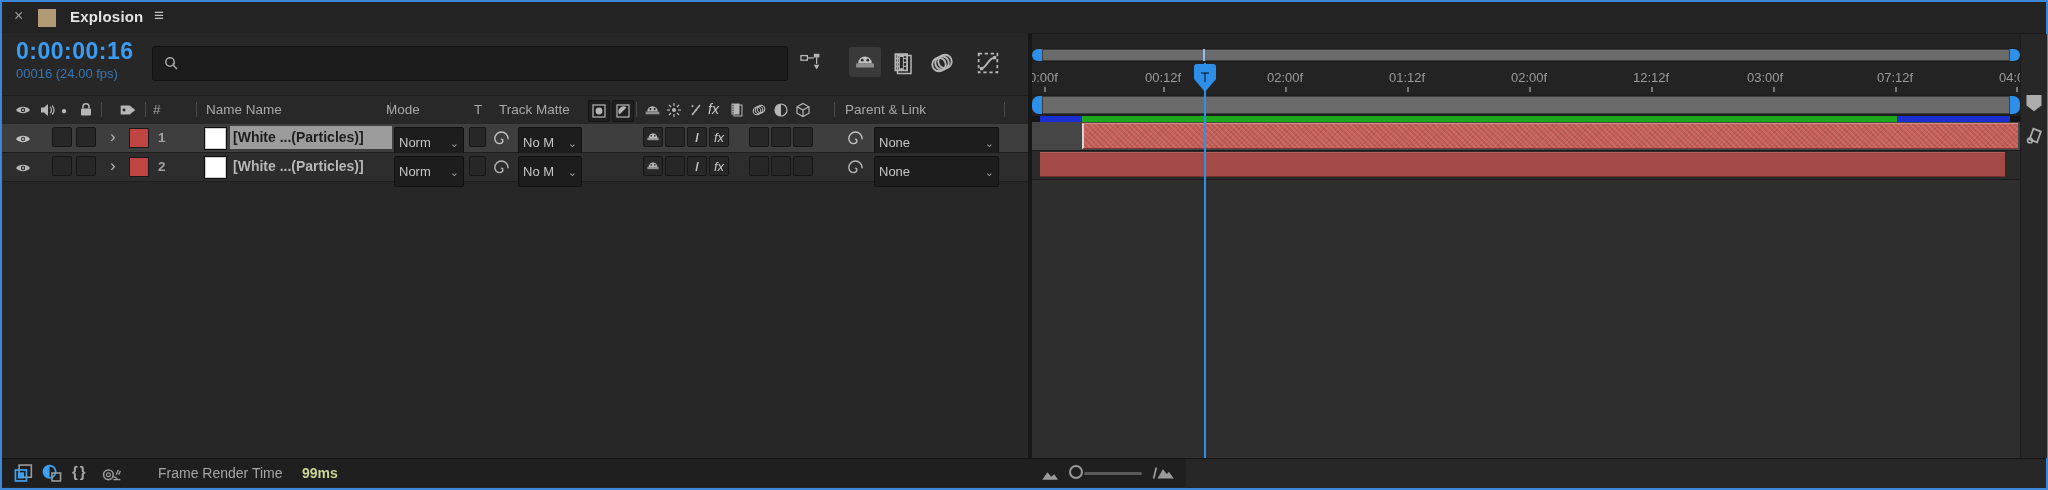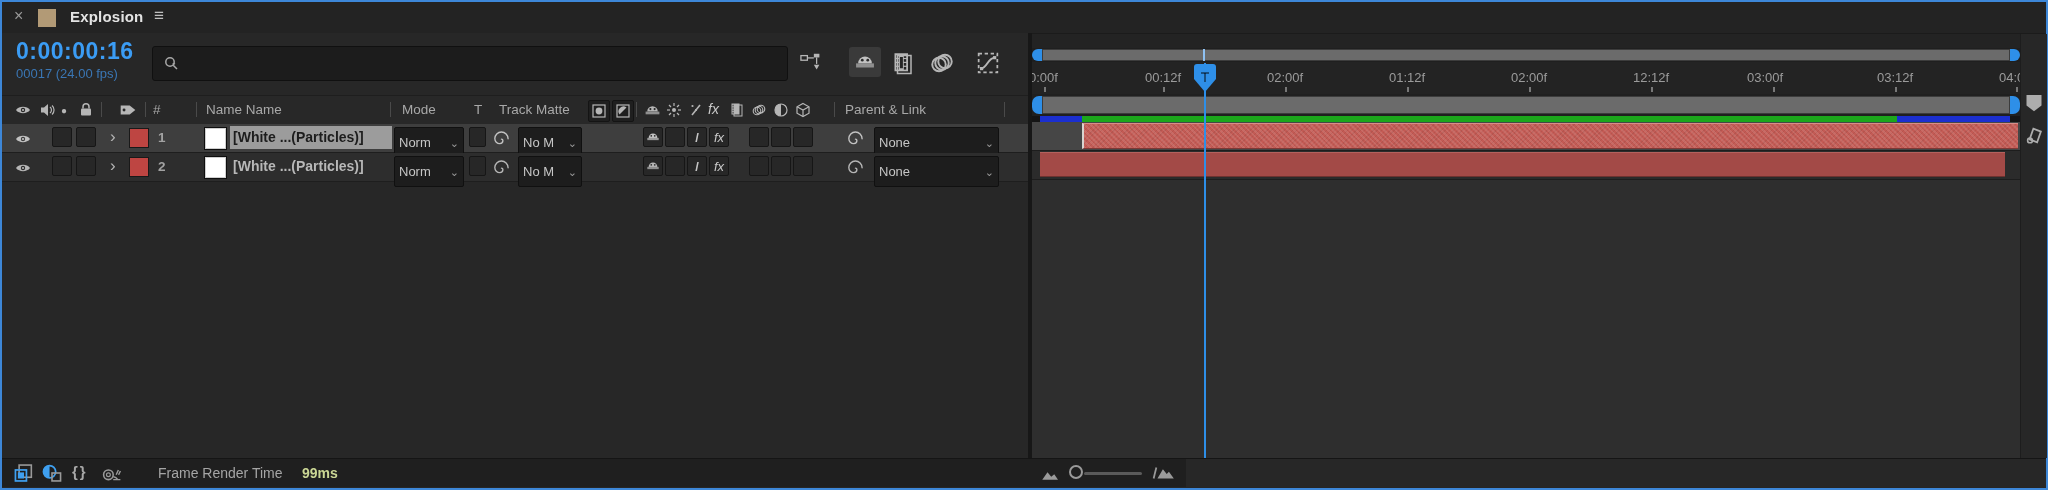--- a/index.html
+++ b/index.html
@@ -92,21 +92,21 @@
 
   <div id="tabbar" class="abs">
     <span class="abs tab-close">×</span>
     <span class="abs tab-swatch"></span>
     <span class="abs tab-title">Explosion</span>
     <span class="abs tab-menu">≡</span>
   </div>
 
   <div id="leftpanel" class="abs">
     <div id="timecode" class="abs">0:00:00:16</div>
-    <div id="frameinfo" class="abs">00017 (24.00 fps)</div>
+    <div id="frameinfo" class="abs">00016 (24.00 fps)</div>
 
     <div id="searchbox" class="abs">
       <svg class="abs" style="left:10px;top:8px" width="18" height="18" viewBox="0 0 18 18">
         <circle cx="7" cy="7" r="4.2" fill="none" stroke="#a8a8a8" stroke-width="1.5"></circle>
         <line x1="10.2" y1="10.2" x2="14" y2="14" stroke="#a8a8a8" stroke-width="1.5"></line>
         <path d="M14 9 l4 0 -2 2.6 Z" fill="#a8a8a8" transform="translate(-2,1) scale(0.8)"></path>
       </svg>
     </div>
 
     <svg class="abs tool" style="left:798px" width="26" height="24" viewBox="0 0 26 24">
@@ -168,21 +168,21 @@
     <span class="abs hsep" style="left:99px"></span>
     <svg class="abs" style="left:116px;top:5px" width="20" height="18" viewBox="0 0 16 16">
       <path d="M1.5 4 h8 l5 4 -5 4 h-8 Z" fill="#b6b6b6"></path>
       <circle cx="4.5" cy="8" r="1.3" fill="#282828"></circle>
     </svg>
     <span class="abs hsep" style="left:143px"></span>
     <span class="abs htxt" style="left:151px">#</span>
     <span class="abs hsep" style="left:194px"></span>
     <span class="abs htxt" style="left:204px">Name Name</span>
     <span class="abs hsep" style="left:388px"></span>
-    <span class="abs htxt" style="left:400px">Mode</span>
+    <span class="abs htxt" style="left:384px">Mode</span>
     <span class="abs htxt" style="left:472px">T</span>
     <span class="abs htxt" style="left:497px">Track Matte</span>
     <span class="abs hbtn" style="left:586px">
       <svg width="14" height="14" viewBox="0 0 14 14">
           <rect x="1" y="1" width="12" height="12" fill="none" stroke="#b6b6b6" stroke-width="1.2"></rect>
           <circle cx="7" cy="7" r="3.4" fill="#b6b6b6"></circle>
         </svg>
     </span>
     <span class="abs hbtn" style="left:610px">
       <svg width="14" height="14" viewBox="0 0 14 14">
@@ -359,21 +359,21 @@
     </div>
 
     <div id="ruler" class="abs">
       <span class="abs rlabel" style="left:-3px">0:00f</span>
       <span class="abs rlabel ctr" style="left:131px">00:12f</span>
       <span class="abs rlabel ctr" style="left:253px">02:00f</span>
       <span class="abs rlabel ctr" style="left:375px">01:12f</span>
       <span class="abs rlabel ctr" style="left:497px">02:00f</span>
       <span class="abs rlabel ctr" style="left:619px">12:12f</span>
       <span class="abs rlabel ctr" style="left:733px">03:00f</span>
-      <span class="abs rlabel ctr" style="left:863px">03:12f</span>
+      <span class="abs rlabel ctr" style="left:863px">07:12f</span>
       <span class="abs rlabel ctr" style="left:985px">04:00f</span>
       <span class="abs rtick" style="left:12px"></span>
         <span class="abs rtick" style="left:131px"></span>
         <span class="abs rtick" style="left:253px"></span>
         <span class="abs rtick" style="left:375px"></span>
         <span class="abs rtick" style="left:497px"></span>
         <span class="abs rtick" style="left:619px"></span>
         <span class="abs rtick" style="left:741px"></span>
         <span class="abs rtick" style="left:863px"></span>
         <span class="abs rtick" style="left:984px"></span>

